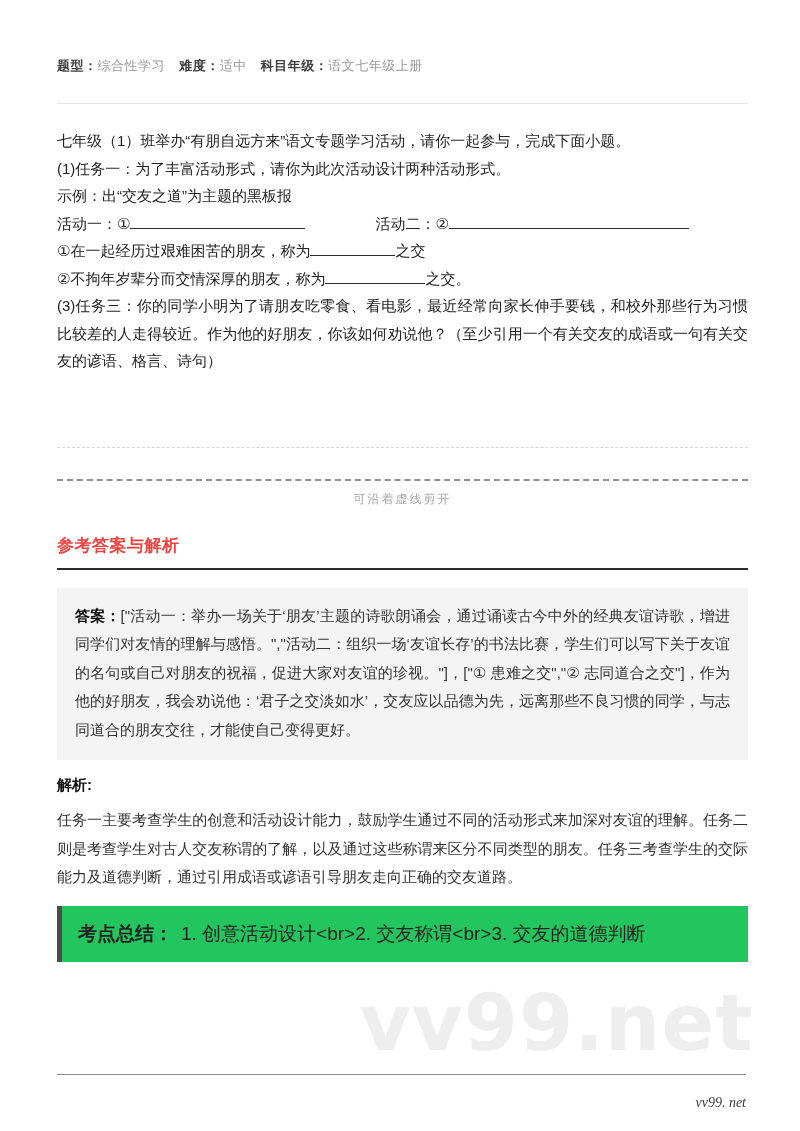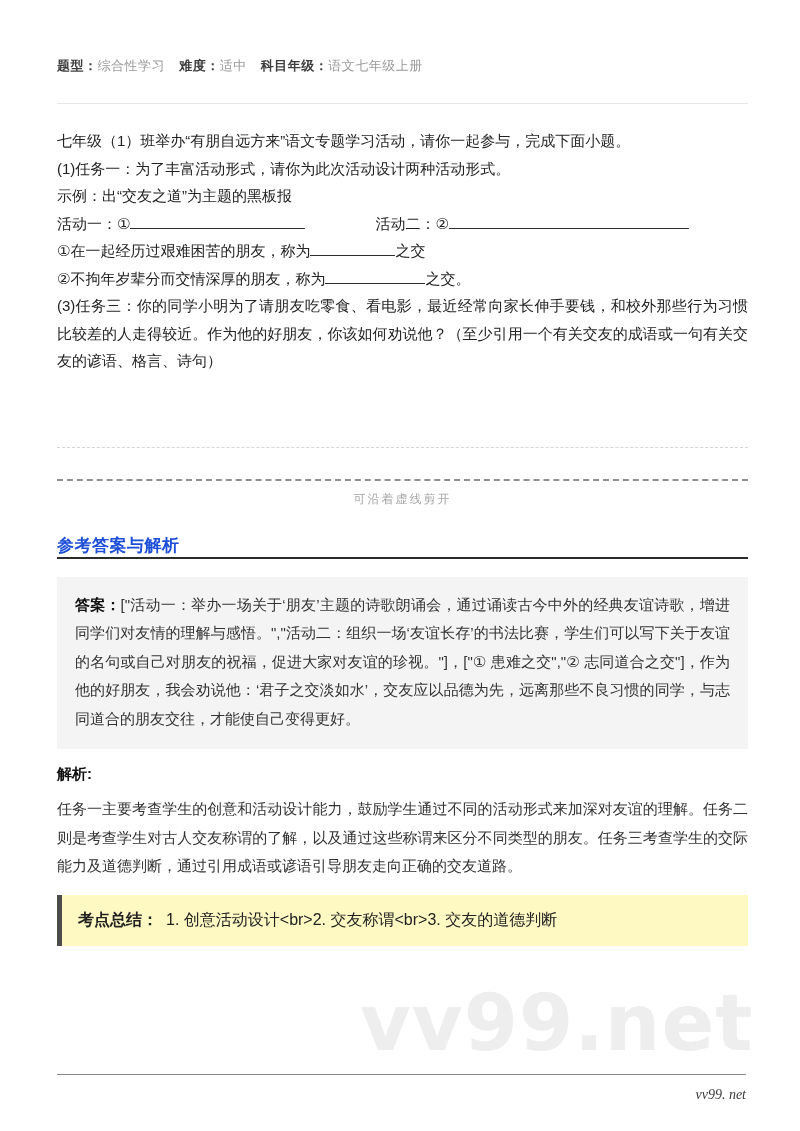--- a/index.html
+++ b/index.html
@@ -38,58 +38,59 @@
   .w85 { width: 85px; } .w100 { width: 100px; }
 
   
   .cut-light { margin-top: 72px; border-top: 1px dashed #d6d6d6; }
   .cut-dark  { margin-top: 31px; border-top: 2px dashed #8f8f8f; }
   .cut-hint  { margin-top: 10px; text-align: center; font-size: 12px; color: #a6a6a6; letter-spacing: 2px; }
 
   
   .answers-heading {
     margin-top: 26px;
-    font-size: 17px; font-weight: 700; color: #1d4ed8;
+    font-size: 17px; font-weight: 700; color: #ef4444;
+    padding-bottom: 11px;
     border-bottom: 2px solid #2b2b2b;
     letter-spacing: .5px;
   }
   .answer-box {
     margin-top: 18px;
     background: #f4f4f5;
     padding: 14px 18px 16px 18px;
     font-size: 15px; line-height: 28.5px; color: #333;
     text-align: justify;
   }
   .answer-box b { color: #111; }
 
   .analysis { margin-top: 16px; }
   .analysis .label { font-size: 15px; font-weight: 700; color: #111; }
   .analysis p { margin-top: 11px; font-size: 15px; line-height: 28.5px; color: #333; text-align: justify; }
 
   .keypoints {
     margin-top: 14px;
-    background: #fef9c3;
+    background: #22c55e;
     border-left: 5px solid #4c4c4c;
     padding: 15px 16px;
-    font-size: 16px; color: #222;
+    font-size: 19px; color: #222;
   }
   .keypoints b { font-weight: 700; margin-right: 8px; }
 
   
   .watermark {
     position: absolute; left: 360px; top: 978px;
     font-size: 78px; font-weight: 700; letter-spacing: 1px;
     color: #eeeeee; z-index: 0;
     font-family: "DejaVu Sans", sans-serif;
     user-select: none;
   }
   .footer {
     position: absolute; left: 57px; right: 54px; top: 1074px;
     border-top: 1px solid #8a8a8a;
-    text-align: right; padding-top: 12px;
+    text-align: right; padding-top: 20px;
     font-family: "Liberation Serif", "DejaVu Serif", serif;
     font-style: italic; font-size: 14px; color: #3a3a3a;
     z-index: 1;
   }
 </style>
 </head>
 <body>
 
 <div class="page">
 

